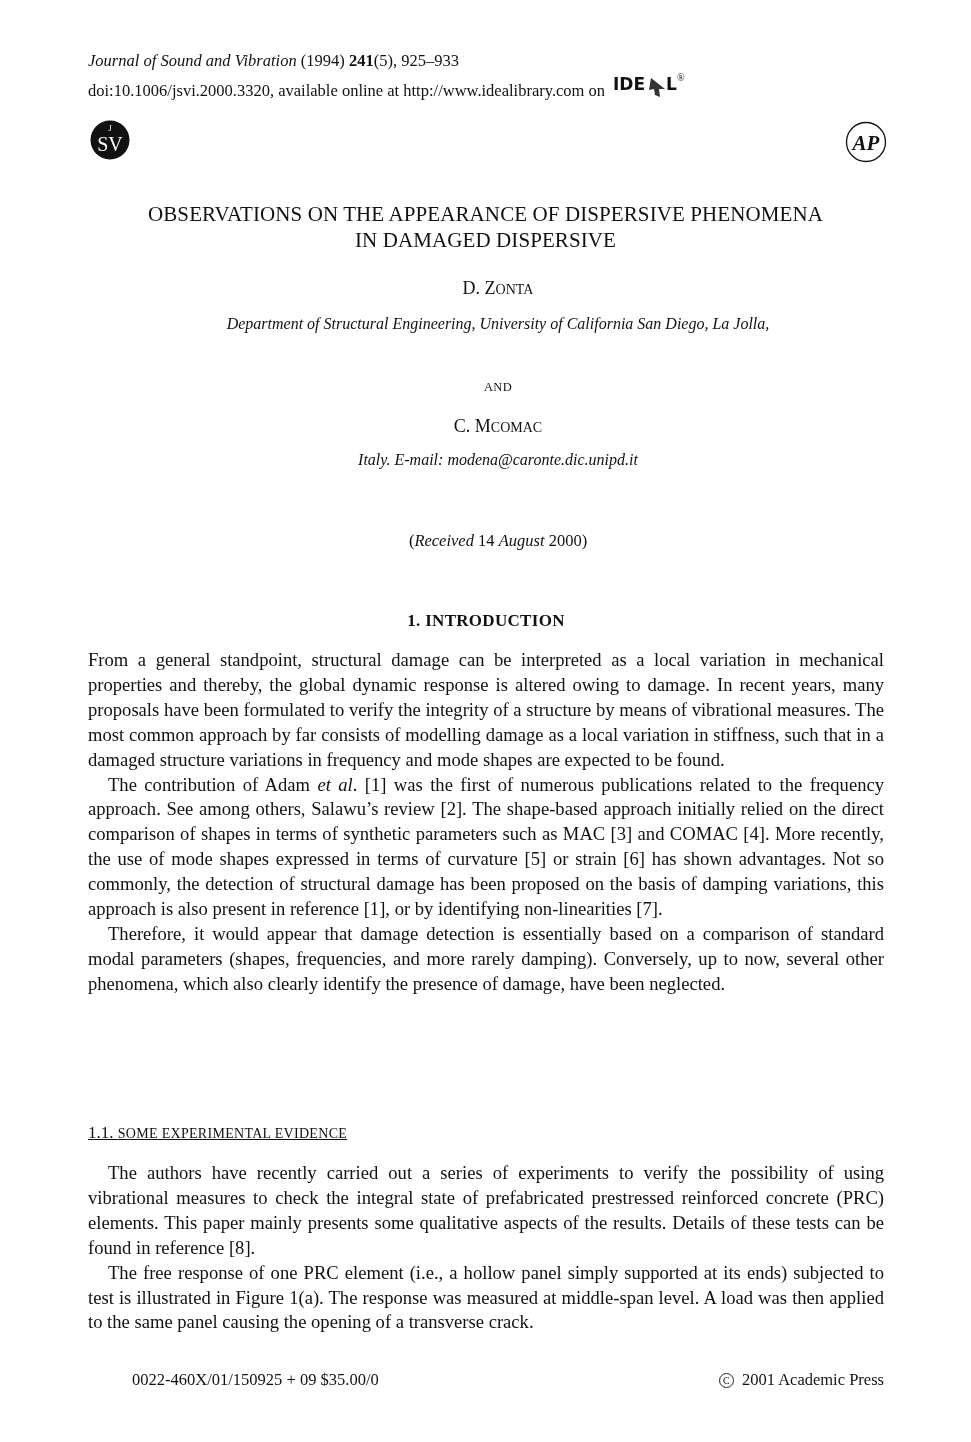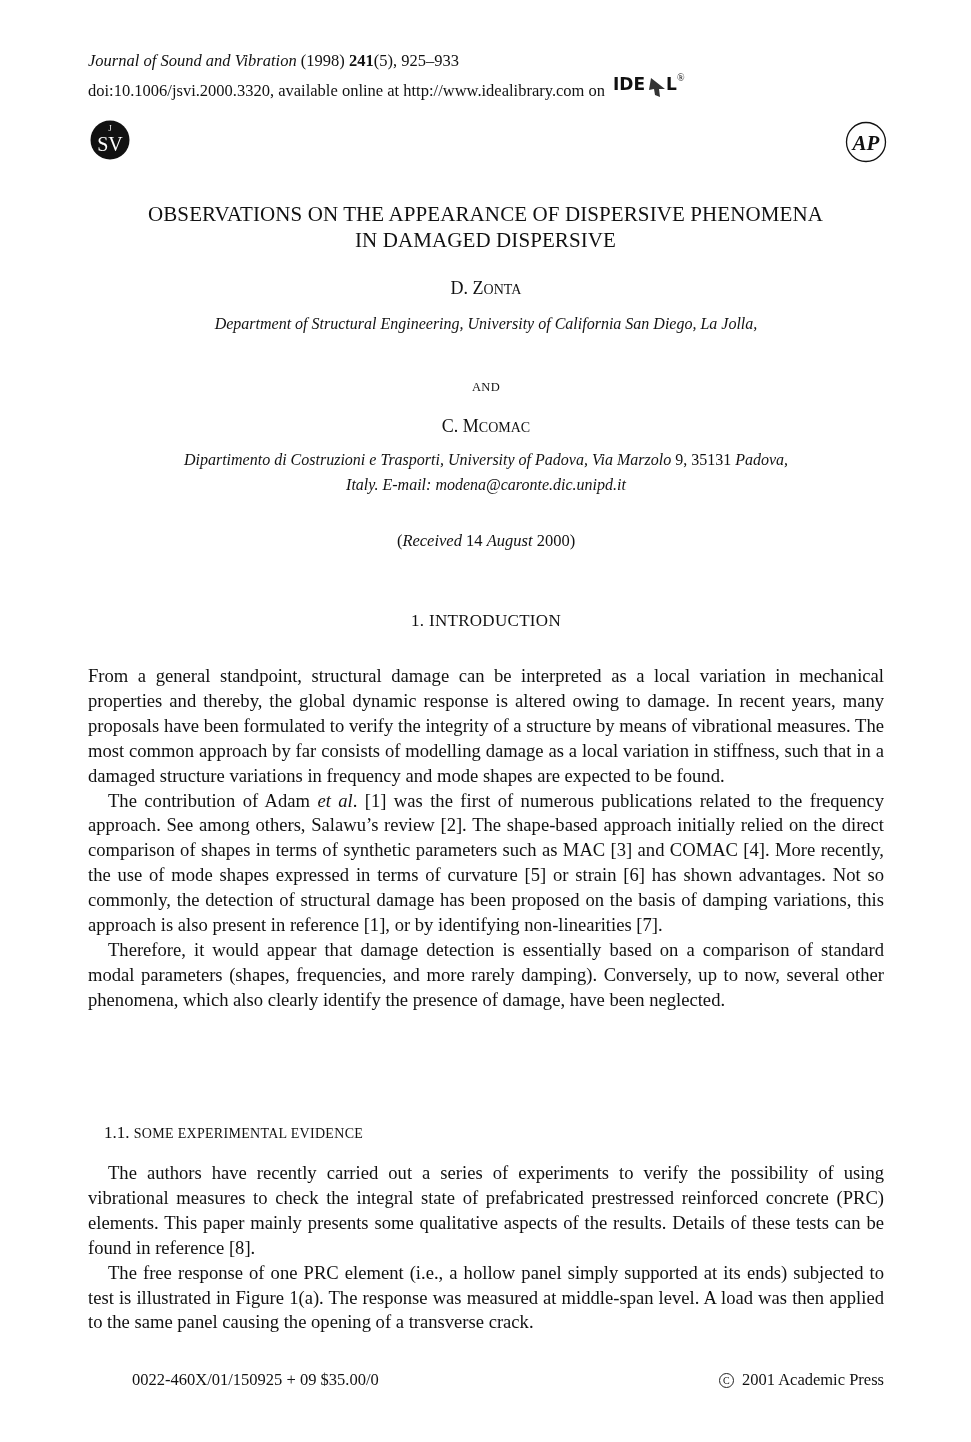--- a/index.html
+++ b/index.html
@@ -14,51 +14,51 @@
     .doi { top: 73px; }
     .journal i { font-style: italic; }
     .ideal-logo { display: inline-block; vertical-align: -3px; margin-left: 4px; }
     .sv-logo { left: 90px; top: 120px; width: 40px; height: 40px; }
     .ap-logo { left: 845px; top: 121px; width: 42px; height: 42px; font-weight: bold; }
 
     .title {
       left: 70px; width: 831px; top: 201px; text-align: center;
       font-size: 21px; line-height: 26px; letter-spacing: 0.1px;
     }
-    .center-block { left: 88px; width: 796px; text-align: center; }
+    .center-block { left: 100px; width: 796px; text-align: center; }
     .author { font-size: 18px; line-height: 22px; }
     .author .sc { font-size: 14px; }
     .affil { font-size: 16px; line-height: 25px; font-style: italic; }
     .affil .up { font-style: normal; }
     .and-word { font-size: 12.5px; letter-spacing: 0.3px; }
     .received { font-size: 16.5px; }
 
-    .section-heading { left: 88px; width: 796px; text-align: center; top: 611px; font-size: 17px; letter-spacing: 0.3px; }
+    .section-heading { left: 88px; width: 796px; text-align: center; top: 611px; font-size: 17px; letter-spacing: 0.3px; font-weight: bold; }
     .body-text {
       left: 88px; width: 796px; font-size: 18.6px; line-height: 24.9px;
       text-align: justify; hyphens: none;
     }
     .body-text p { margin: 0; }
     .body-text p.indent { text-indent: 20px; }
-    .subsection { left: 104px; top: 1123px; font-size: 17px; white-space: nowrap; }
+    .subsection { left: 88px; top: 1123px; font-size: 17px; white-space: nowrap; text-decoration: underline; }
     .subsection .sc { font-size: 14px; letter-spacing: 0.3px; }
 
     .footer-left { left: 88px; top: 1370px; font-size: 16.5px; white-space: nowrap; margin-left: 44px; }
     .footer-right { right: 87px; top: 1370px; font-size: 16.5px; white-space: nowrap; }
     .copyright-icon {
       display: inline-block; width: 13px; height: 13px; border: 1px solid #222; border-radius: 50%;
       font-size: 10px; line-height: 13px; text-align: center; margin-right: 8px; vertical-align: 1px;
     }
     em, i { font-style: italic; }
   </style>
 </head>
 <body>
 
 <div class="abs header-line journal">
-  <i>Journal of Sound and Vibration</i><span> (1998) </span><b>241</b><span>(5), 925–933</span>
+  <i>Journal of Sound and Vibration</i><span> (1994) </span><b>241</b><span>(5), 925–933</span>
 </div>
 <div class="abs header-line doi">
   <span>doi:10.1006/jsvi.2000.3320, available online at http://www.idealibrary.com on</span>
   <span class="ideal-logo">
     <svg width="74" height="26" viewBox="0 0 74 26">
       <text x="0" y="17" font-family="DejaVu Sans, sans-serif" font-weight="bold" font-size="17" fill="#111">IDE</text>
       <polygon points="38,5 52,16 46,16 47,24 42,22 41,16 36,17" fill="#333"></polygon>
       <text x="53" y="17" font-family="DejaVu Sans, sans-serif" font-weight="bold" font-size="17" fill="#111">L</text>
       <text x="64" y="8" font-family="Liberation Serif, serif" font-size="10" fill="#111">®</text>
     </svg>
@@ -90,31 +90,30 @@
 <div class="abs center-block affil" style="top:311px;">
   <div>Department of Structural Engineering, University of California San Diego, La Jolla,</div>
 </div>
 
 <div class="abs center-block and-word" style="top:380px;">AND</div>
 
 <div class="abs center-block author" style="top:415px;">
   <span>C. M</span><span class="sc">COMAC</span>
 </div>
 <div class="abs center-block affil" style="top:447px;">
-  <div><span>Dipartimento di Costruzioni e Trasporti, University of Padova, Via Marzolo</span><span class="up"> 9, 35131 </span><span>Padova,</span></div>
   <div>Italy. E-mail: modena@caronte.dic.unipd.it</div>
 </div>
 
 <div class="abs center-block received" style="top:531px;">
   <span>(</span><i>Received</i><span> 14 </span><i>August</i><span> 2000)</span>
 </div>
 
 <div class="abs section-heading">1.  INTRODUCTION</div>
 
-<div class="abs body-text" style="top:664px;">
+<div class="abs body-text" style="top:648px;">
   <p>From a general standpoint, structural damage can be interpreted as a local variation in mechanical properties and thereby, the global dynamic response is altered owing to damage. In recent years, many proposals have been formulated to verify the integrity of a structure by means of vibrational measures. The most common approach by far consists of modelling damage as a local variation in stiffness, such that in a damaged structure variations in frequency and mode shapes are expected to be found.</p>
   <p class="indent"><span>The contribution of Adam </span><i>et al</i><span>. [1] was the first of numerous publications related to the frequency approach. See among others, Salawu’s review [2]. The shape-based approach initially relied on the direct comparison of shapes in terms of synthetic parameters such as MAC [3] and COMAC [4]. More recently, the use of mode shapes expressed in terms of curvature [5] or strain [6] has shown advantages. Not so commonly, the detection of structural damage has been proposed on the basis of damping variations, this approach is also present in reference [1], or by identifying non-linearities [7].</span></p>
   <p class="indent">Therefore, it would appear that damage detection is essentially based on a comparison of standard modal parameters (shapes, frequencies, and more rarely damping). Conversely, up to now, several other phenomena, which also clearly identify the presence of damage, have been neglected.</p>
 </div>
 
 <div class="abs subsection">
   <span>1.1.  </span><span class="sc">SOME EXPERIMENTAL EVIDENCE</span>
 </div>
 
 <div class="abs body-text" style="top:1161px;">

